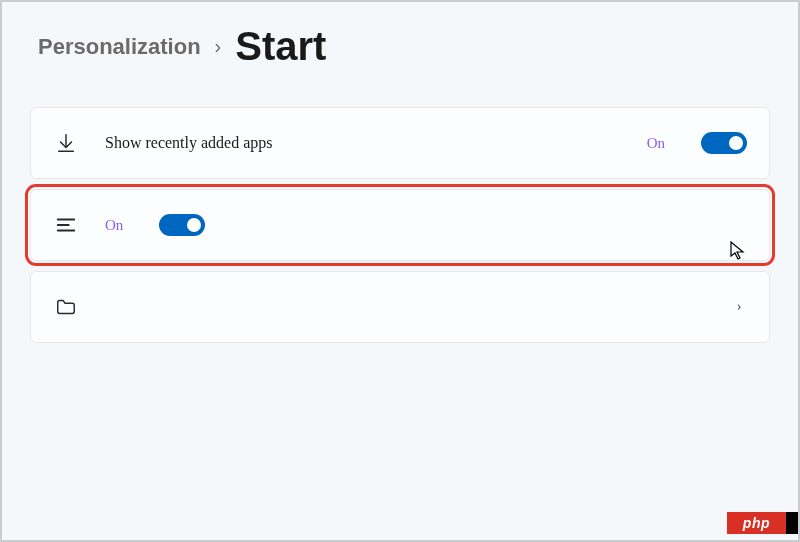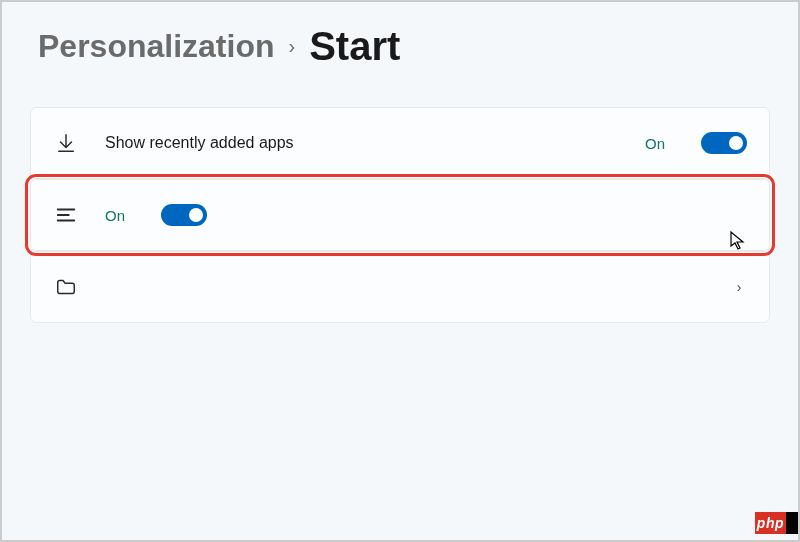--- a/index.html
+++ b/index.html
@@ -17,45 +17,46 @@
     }
     .breadcrumb {
       display: flex;
       align-items: center;
       gap: 14px;
       margin-bottom: 38px;
       margin-top: 6px;
       padding-left: 8px;
     }
     .breadcrumb-parent {
-      font-size: 32px;
+      font-size: 22px;
       font-weight: 600;
       color: #6b6b6b;
       cursor: pointer;
     }
     .breadcrumb-sep {
       font-size: 20px;
       color: #6b6b6b;
       font-weight: 400;
     }
     .breadcrumb-current {
       font-size: 40px;
       font-weight: 600;
       color: #1a1a1a;
     }
     .card {
       background: #fcfdfe;
       border: 1px solid #e6e8ea;
       border-radius: 6px;
       padding: 18px 22px;
-      margin-bottom: 0;
+      margin-bottom: 10px;
       display: flex;
       align-items: center;
       gap: 26px;
       min-height: 72px;
+      font-family: Liberation Serif, serif;
     }
     .card.highlighted {
       outline: 3px solid #e63a2f;
       outline-offset: 2px;
       position: relative;
     }
     .icon-slot {
       width: 26px;
       height: 26px;
       display: flex;
@@ -75,21 +76,21 @@
       color: #1a1a1a;
       line-height: 1.4;
     }
     .label-sub {
       font-size: 14px;
       color: #6b6b6b;
       line-height: 1.3;
     }
     .state-text {
       font-size: 15px;
-      color: #0f766e;
+      color: #8b5cf6;
       margin-right: 10px;
     }
     .toggle {
       width: 46px;
       height: 22px;
       border-radius: 11px;
       position: relative;
       cursor: pointer;
       flex-shrink: 0;
     }
@@ -133,21 +134,21 @@
     }
     .watermark {
       position: fixed;
       right: 14px;
       bottom: 8px;
       background: #d93025;
       color: #fff;
       font-family: Arial, sans-serif;
       font-weight: 700;
       font-size: 14px;
-      padding: 3px 2px;
+      padding: 3px 16px;
       font-style: italic;
       letter-spacing: 0.5px;
     }
     .watermark-tail {
       position: fixed;
       right: 2px;
       bottom: 8px;
       width: 28px;
       height: 22px;
       background: #000;

